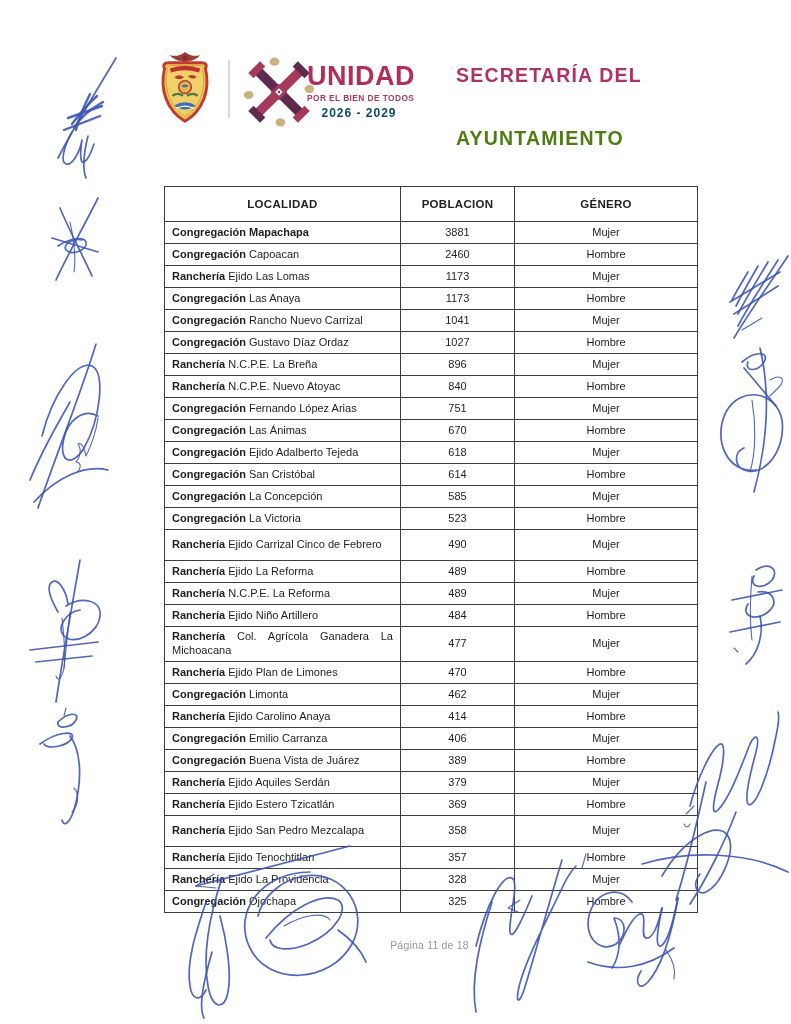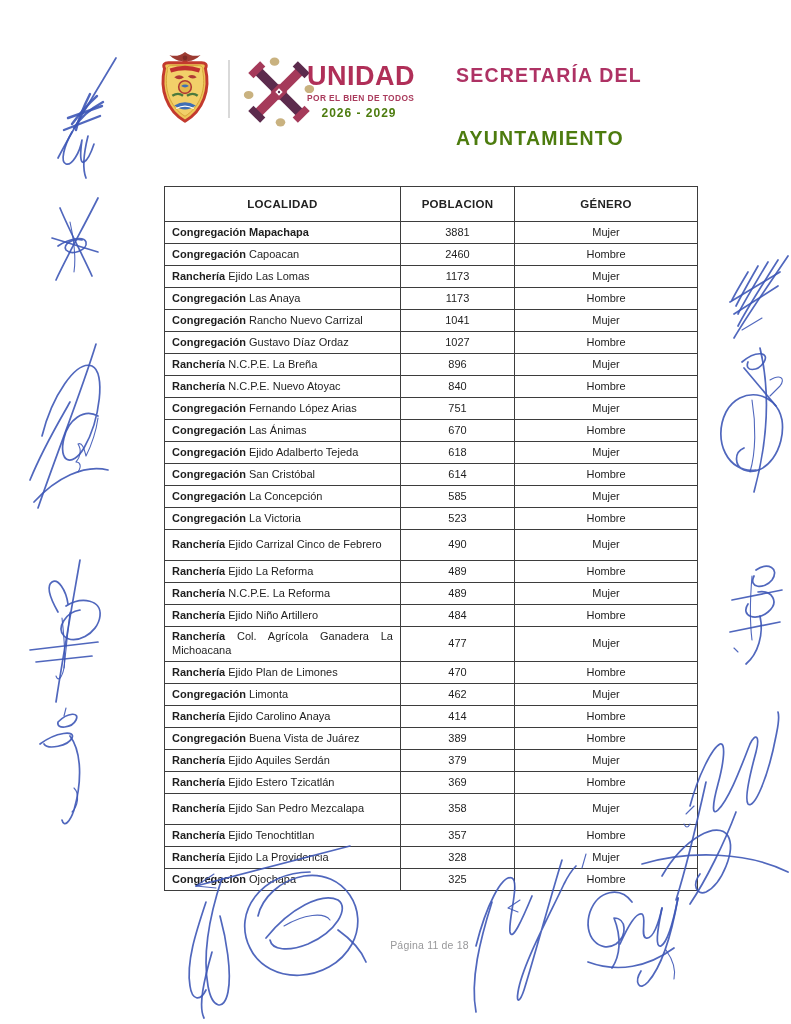--- a/index.html
+++ b/index.html
@@ -8,21 +8,21 @@
     font-family:"Liberation Sans","DejaVu Sans",sans-serif; overflow:hidden;
     margin:0 auto;
   }
   
   .escudo{position:absolute;left:155px;top:50px;width:60px;height:78px;}
   .hdr-divider{position:absolute;left:228px;top:60px;width:2px;height:58px;background:#d9d9d9;}
   .knot{position:absolute;left:242px;top:55px;width:74px;height:74px;}
   .brand{position:absolute;left:307px;top:63px;width:104px;text-align:center;}
   .brand-title{font-size:27px;font-weight:800;color:#b02f58;line-height:1;letter-spacing:.5px;}
   .brand-sub{font-size:8.4px;font-weight:700;color:#a93a5c;letter-spacing:.4px;margin-top:3px;white-space:nowrap;}
-  .brand-years{font-size:12px;font-weight:700;color:#4d7c0f;letter-spacing:1px;margin-top:3px;}
+  .brand-years{font-size:12px;font-weight:700;color:#0c4a6e;letter-spacing:1px;margin-top:3px;}
   .secretariat{position:absolute;left:456px;top:66px;line-height:.98;font-weight:800;letter-spacing:1.2px;white-space:nowrap;}
   .secr-l1{font-size:19.5px;color:#ae3264;}
   .secr-l2{font-size:19.5px;color:#4d7c0f;margin-top:44px;}
   
   .intro{
     position:absolute;left:178px;top:137px;width:534px;
     font-size:13.4px;font-weight:700;color:#262626;line-height:1.45;
     text-align:justify;
   }
   
@@ -251,20 +251,25 @@
       <td class="pop">462</td>
       <td class="gen">Mujer</td>
     </tr>
 
     <tr class="n">
       <td class="loc"><b class="b">Ranchería</b><span class="r"> Ejido Carolino Anaya</span></td>
       <td class="pop">414</td>
       <td class="gen">Hombre</td>
     </tr>
 
+    <tr class="n">
+      <td class="loc"><b class="b">Congregación</b><span class="r"> Emilio Carranza</span></td>
+      <td class="pop">406</td>
+      <td class="gen">Mujer</td>
+    </tr>
 
     <tr class="n">
       <td class="loc"><b class="b">Congregación</b><span class="r"> Buena Vista de Juárez</span></td>
       <td class="pop">389</td>
       <td class="gen">Hombre</td>
     </tr>
 
     <tr class="n">
       <td class="loc"><b class="b">Ranchería</b><span class="r"> Ejido Aquiles Serdán</span></td>
       <td class="pop">379</td>

